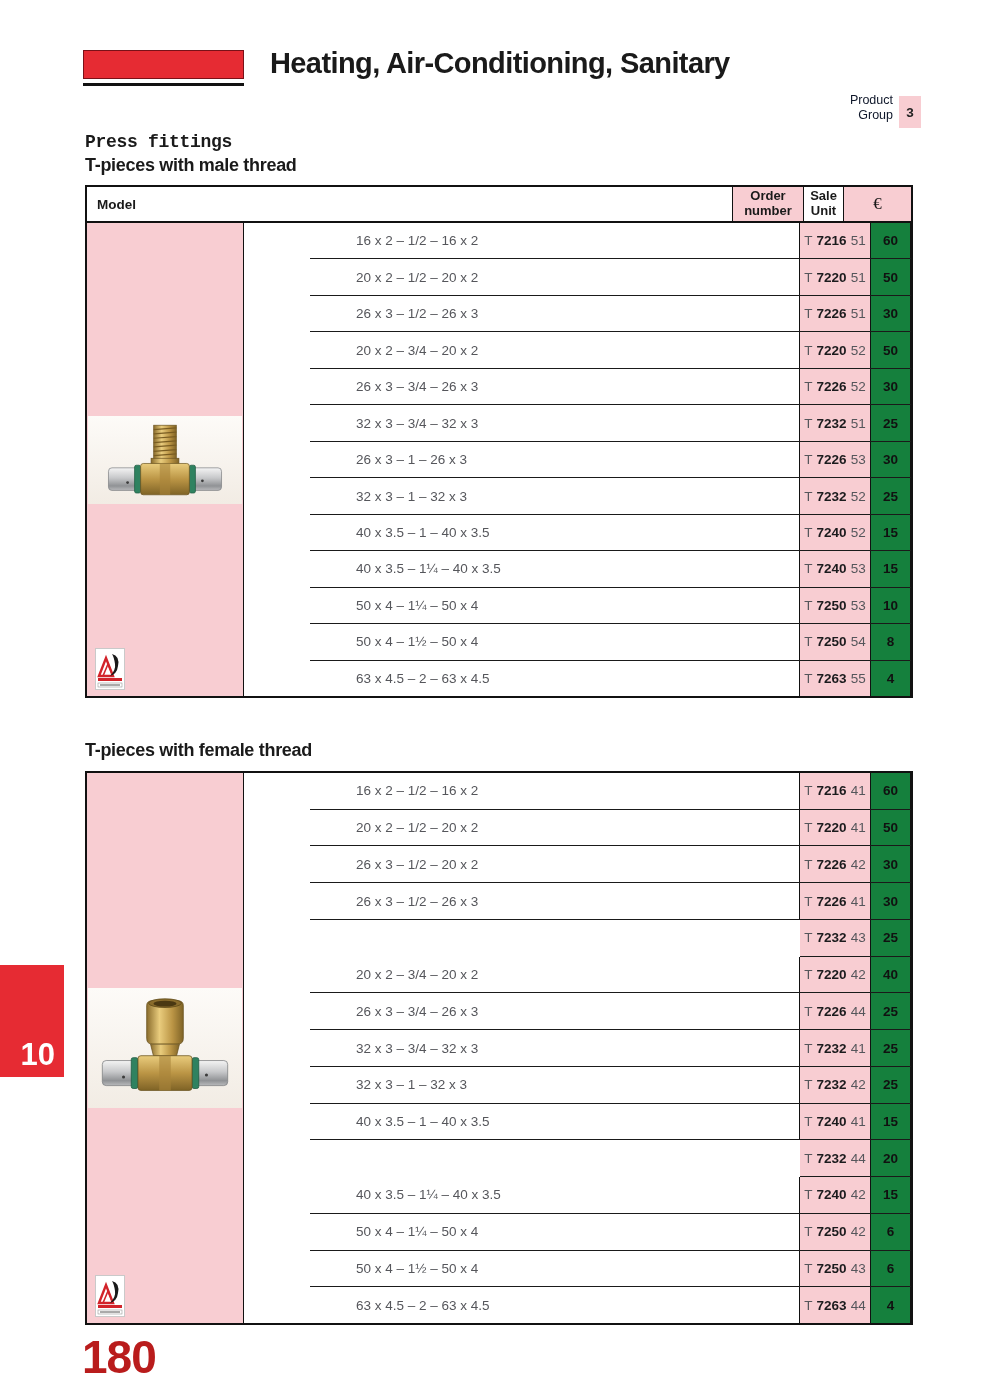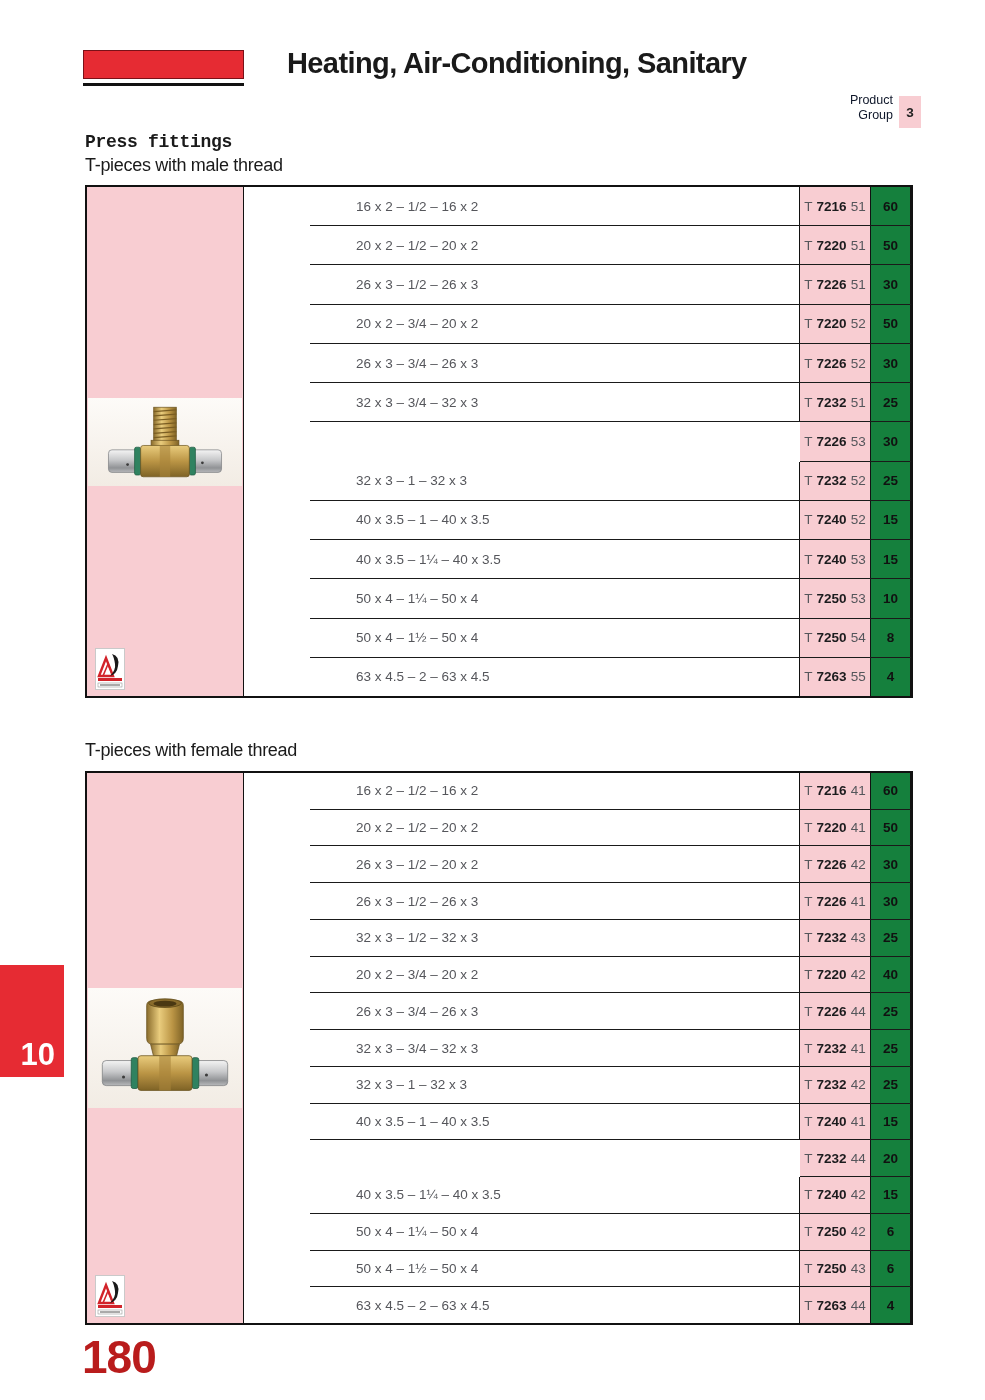--- a/index.html
+++ b/index.html
@@ -3,25 +3,25 @@
 <meta charset="utf-8">
 <style>
   html,body{margin:0;padding:0;background:#fff;}
   .page{
     position:relative;width:985px;height:1400px;background:#fff;overflow:hidden;
     font-family:"Liberation Sans","DejaVu Sans",sans-serif;color:#1a1a1a;
   }
   
   .red-bar{position:absolute;left:83px;top:50px;width:161px;height:29px;background:#e62b33;border:1px solid #7a1118;box-sizing:border-box;}
   .red-bar-underline{position:absolute;left:83px;top:83px;width:161px;height:3px;background:#111;}
-  .main-title{position:absolute;left:287px;top:47px;font-size:29px;font-weight:bold;letter-spacing:-0.6px;color:#1a1a1a;white-space:nowrap;}
+  .main-title{position:absolute;left:270px;top:47px;font-size:29px;font-weight:bold;letter-spacing:-0.6px;color:#1a1a1a;white-space:nowrap;}
   .pg-label{position:absolute;left:800px;top:93px;width:93px;text-align:right;font-size:12.5px;line-height:1.2;color:#0f172a;white-space:pre-line;}
   .pg-box{position:absolute;left:899px;top:96px;width:22px;height:32px;background:#f8cdd2;display:flex;align-items:center;justify-content:center;font-size:13.5px;font-weight:bold;color:#222;}
   .section-title{position:absolute;left:85px;top:131px;font-size:18px;font-weight:bold;line-height:22px;letter-spacing:-0.3px;font-family:Liberation Mono, monospace;}
-  .table-heading{position:absolute;left:85px;font-size:18px;font-weight:normal;letter-spacing:-0.3px;}
+  .table-heading{position:absolute;left:85px;font-size:18px;font-weight:bold;letter-spacing:-0.3px;}
   .heading-1{top:155px;}
   .heading-2{top:740px;}
 
   
   .cat-table{position:absolute;left:85px;width:828px;border:2px solid #111;box-sizing:border-box;background:#fff;display:flex;flex-direction:column;}
   .table-1{top:185px;height:513px;}
   .table-2{top:771px;height:554px;}
   .thead{display:flex;border-bottom:2px solid #111;height:34px;flex:none;}
   .th{display:flex;align-items:center;box-sizing:border-box;font-weight:bold;font-size:13.5px;}
   .th-model{width:646px;padding-left:10px;background:#fff;border-right:1px solid #111;}
@@ -84,20 +84,28 @@
   <div class="main-title">Heating, Air-Conditioning, Sanitary</div>
 
   <div class="pg-label">Product
 Group</div>
   <div class="pg-box">3</div>
 
   <div class="section-title">Press fittings</div>
   <div class="table-heading heading-1">T-pieces with male thread</div>
 
   <div class="cat-table table-1">
+    <div class="thead">
+      <div class="th th-model">Model</div>
+      <div class="th th-order">Order
+number</div>
+      <div class="th th-sale">Sale
+Unit</div>
+      <div class="th th-euro">€</div>
+    </div>
     <div class="tbody">
       <div class="model-cell">
         <div class="photo photo-1">
           <svg width="136" height="80" viewBox="0 0 140 92">
 
             <rect x="57" y="6" width="26" height="42" fill="url(#brassV)" stroke="#6b5320" stroke-width="0.8"></rect>
             <g stroke="#7a5d22" stroke-width="1.4">
               <line x1="57" y1="11" x2="83" y2="9"></line>
                 <line x1="57" y1="16" x2="83" y2="14"></line>
               <line x1="57" y1="21" x2="83" y2="19"></line>
@@ -186,20 +194,21 @@
             <div class="cell cell-desc">32 x 3 – 3/4 – 32 x 3</div>
             <div class="cell cell-order">
               <span>T</span>
               <b>7232</b>
               <span>51</span>
             </div>
             <div class="cell cell-sale">25</div>
             <div class="cell cell-euro"></div>
           </div>
           <div class="row">
+            <div class="cell cell-desc">26 x 3 – 1 – 26 x 3</div>
             <div class="cell cell-order">
               <span>T</span>
               <b>7226</b>
               <span>53</span>
             </div>
             <div class="cell cell-sale">30</div>
             <div class="cell cell-euro"></div>
           </div>
           <div class="row">
             <div class="cell cell-desc">32 x 3 – 1 – 32 x 3</div>
@@ -336,21 +345,20 @@
             <div class="cell cell-desc">26 x 3 – 1/2 – 26 x 3</div>
             <div class="cell cell-order">
               <span>T</span>
               <b>7226</b>
               <span>41</span>
             </div>
             <div class="cell cell-sale">30</div>
             <div class="cell cell-euro"></div>
           </div>
           <div class="row">
-            <div class="cell cell-desc">32 x 3 – 1/2 – 32 x 3</div>
             <div class="cell cell-order">
               <span>T</span>
               <b>7232</b>
               <span>43</span>
             </div>
             <div class="cell cell-sale">25</div>
             <div class="cell cell-euro"></div>
           </div>
           <div class="row">
             <div class="cell cell-desc">20 x 2 – 3/4 – 20 x 2</div>

